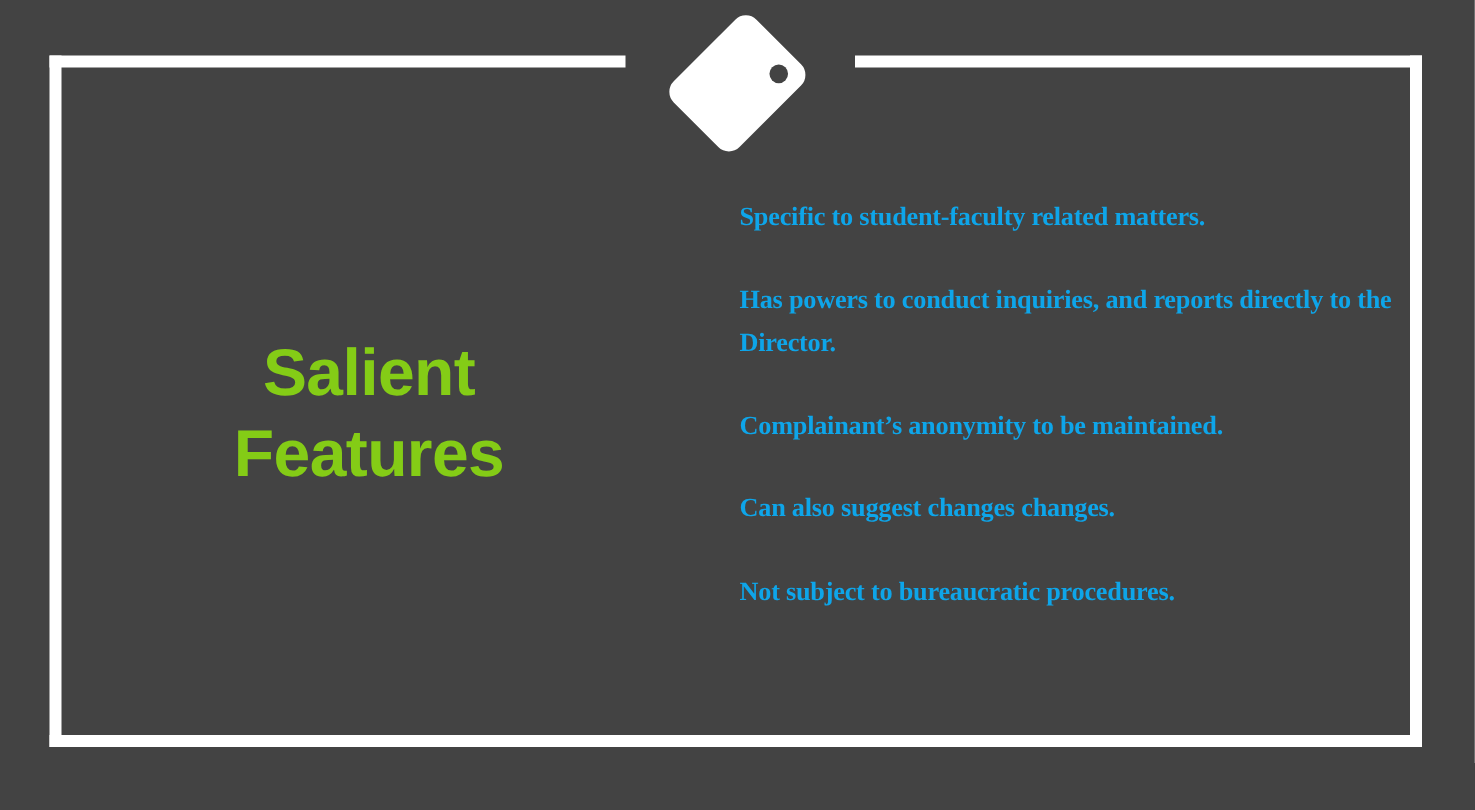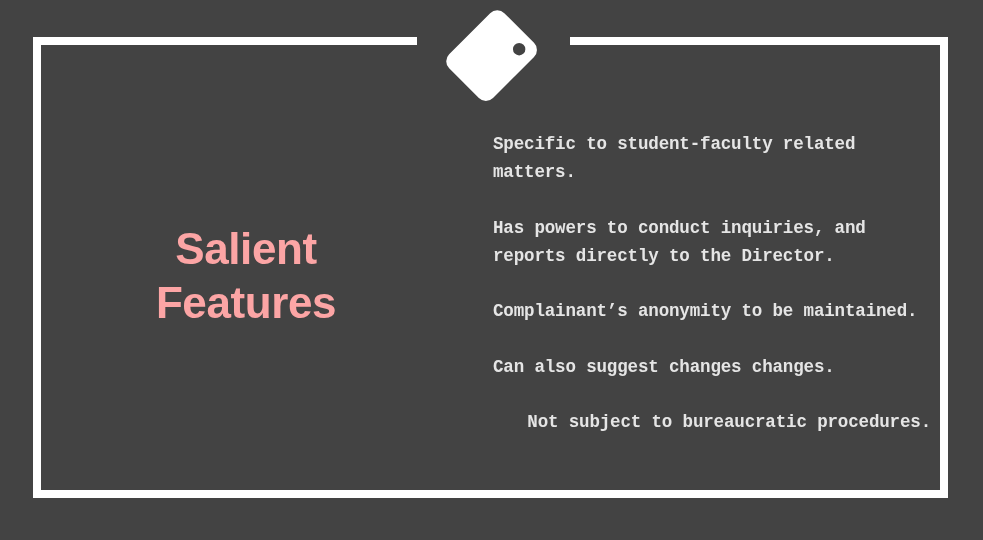--- a/index.html
+++ b/index.html
@@ -105,52 +105,51 @@
   .title-col {
     position: absolute;
     left: 60px;
     top: 222px;
     width: 372px;
     text-align: center;
   }
 
   .slide-title {
     margin: 0;
-    color: #fca5a5;
+    color: #84cc16;
     font-family: "Liberation Sans", sans-serif;
     font-size: 44px;
     font-weight: bold;
     line-height: 1.22;
     letter-spacing: -0.4px;
   }
 
   .slide-title .title-line {
     display: block;
   }
 
   .bullets-col {
     position: absolute;
     left: 493px;
     top: 130px;
     width: 438px;
   }
 
   .bullet-item {
     margin: 0 0 27px 0;
-    color: #e5e5e5;
-    font-family: Liberation Mono, monospace;
+    color: #0ea5e9;
+    font-family: Liberation Serif, serif;
     font-size: 17.5px;
     font-weight: bold;
     line-height: 1.62;
     letter-spacing: -0.15px;
   }
 
   .bullet-item:last-child {
     margin-bottom: 12px;
-    text-align: right;
   }
 </style>
 </head>
 <body>
 
 <div id="slide">
 
   <div class="frame">
     <div class="frame-edge frame-top-left"></div>
     <div class="frame-edge frame-top-right"></div>

